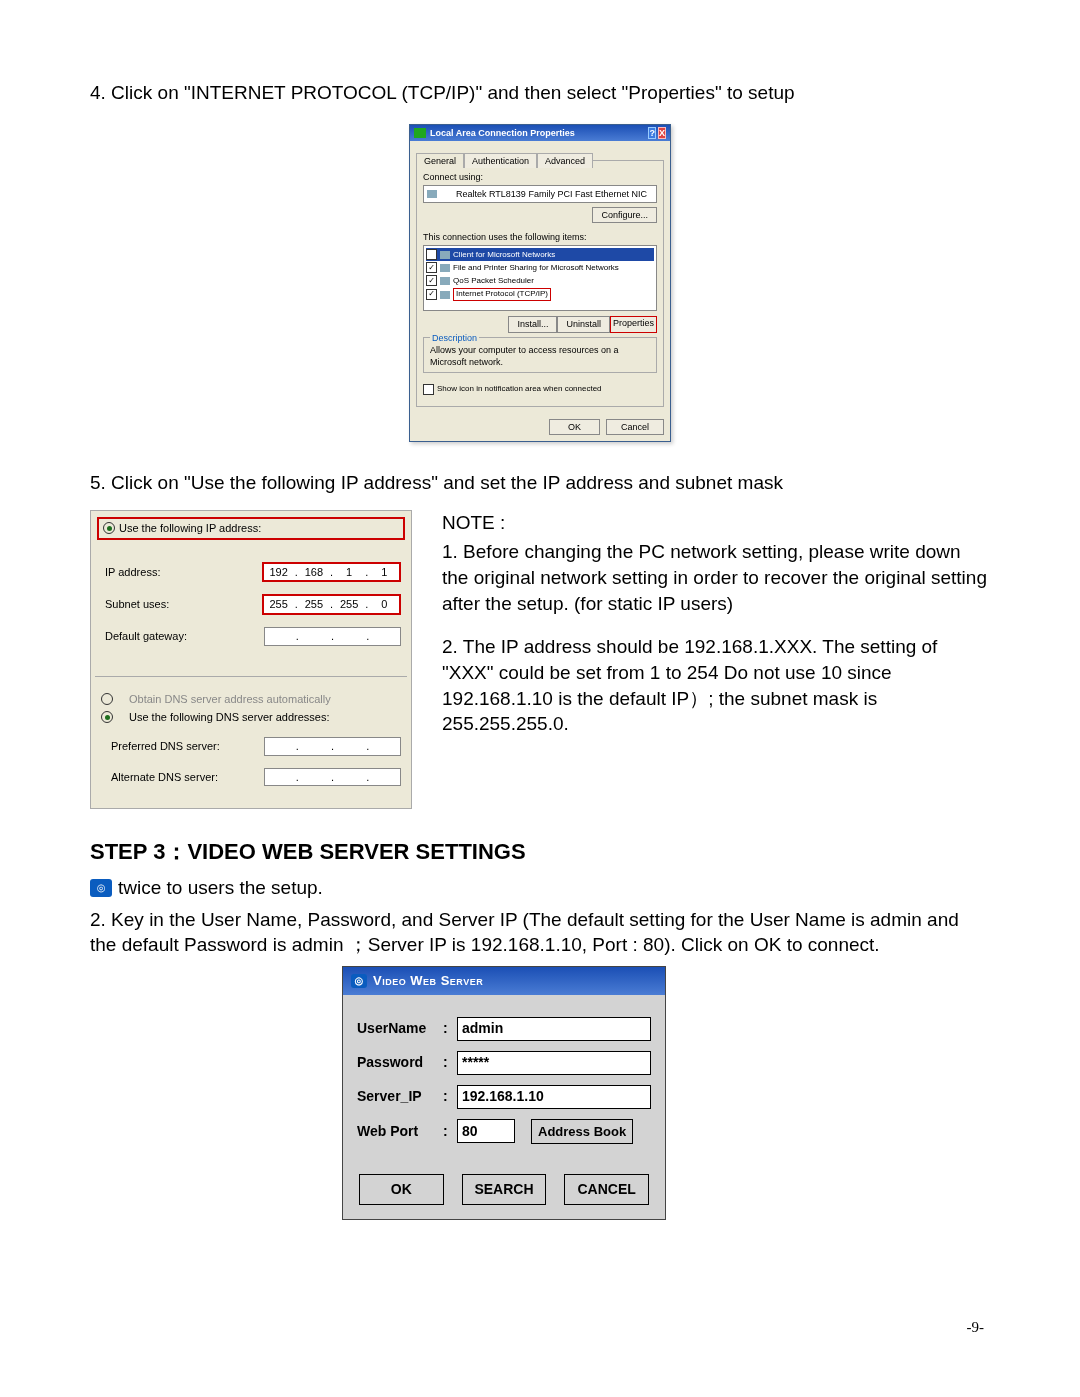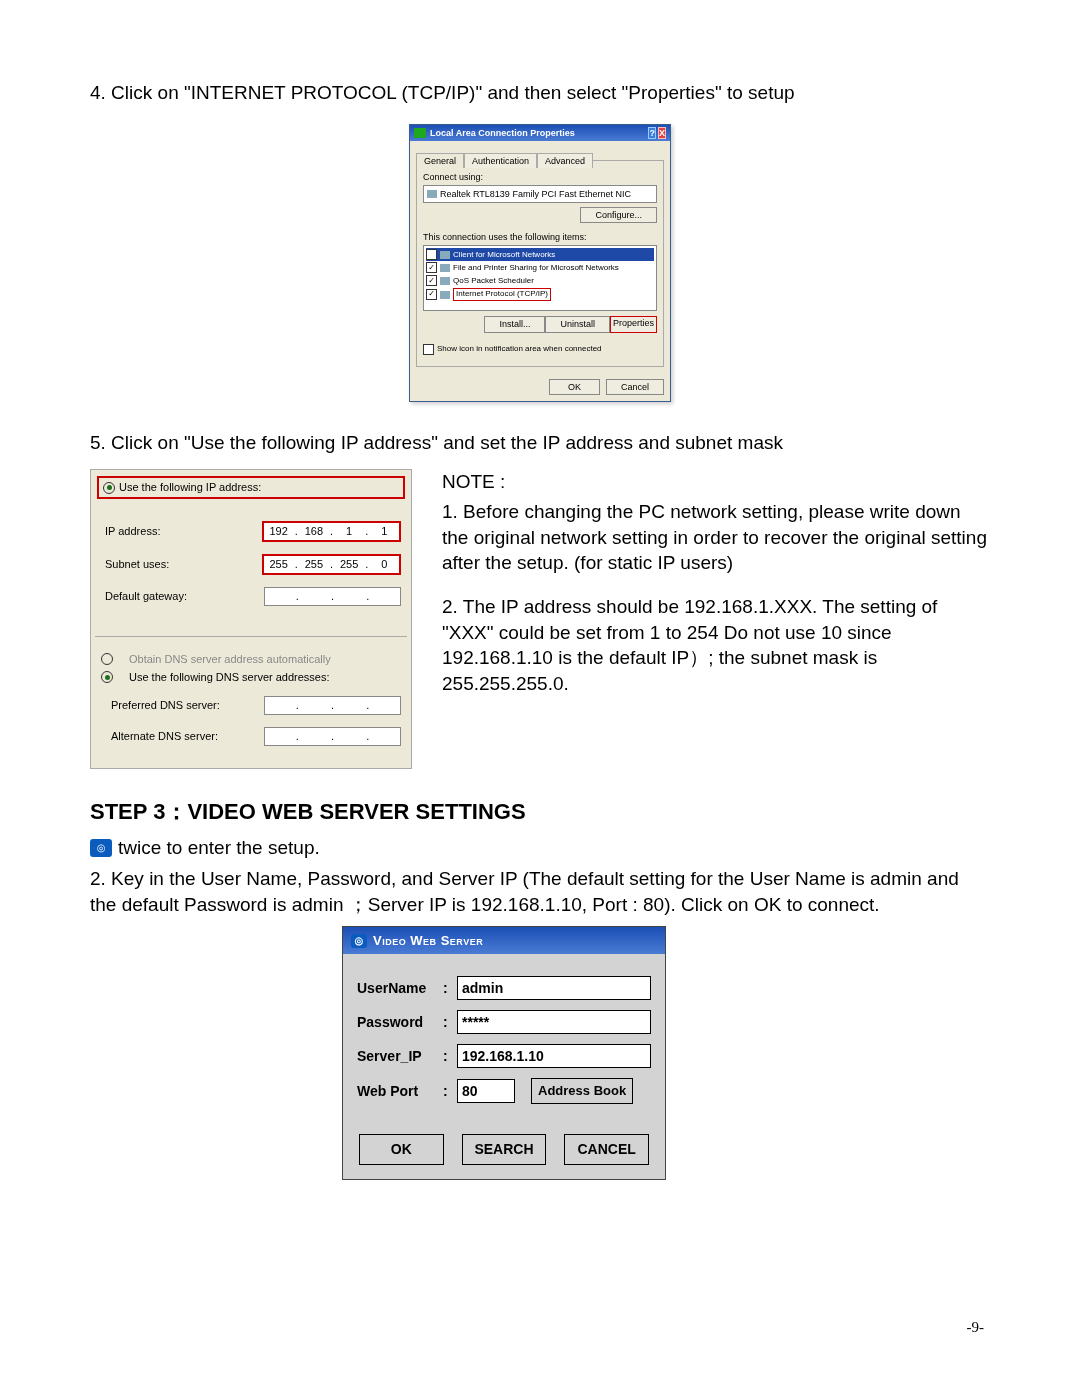--- a/index.html
+++ b/index.html
@@ -10,23 +10,23 @@
 .tbar-l{display:flex;align-items:center;gap:4px}
 .netico{width:12px;height:10px;background:#1fa71f;display:inline-block}
 .tbar-btn{width:15px;height:13px;line-height:12px;text-align:center;margin-left:2px;font-weight:bold;cursor:pointer}
 .qbtn{background:#3c7be0;color:#fff;border:1px solid #9cf}
 .xbtn{background:#d44;color:#fff;border:1px solid #fbb}
 .tabs{display:flex;padding:4px 6px 0 6px;gap:0}
 .tab{background:#efece0;border:1px solid #aaa;border-bottom:none;padding:1px 7px;font-size:9px;position:relative;top:8px;cursor:pointer}
 .tab.active{background:#ece9d8;z-index:2}
 .tabbody{border:1px solid #aaa;margin:0 6px 6px 6px;background:#ece9d8;padding:6px}
 .lbl{margin:4px 0 2px 0}
-.inset{border:1px solid #888;background:#fff;padding:2px 3px;display:flex;align-items:center;gap:3px}
+.inset{border:1px solid #888;background:#fff;padding:2px 3px;display:flex;align-items:center;gap:19px}
 .cfgrow{display:flex;justify-content:flex-end;margin:4px 0 8px 0}
-.xpbtn{background:#efece0;border:1px solid #888;padding:1px 14px;font-size:9px;cursor:pointer}
+.xpbtn{background:#efece0;border:1px solid #888;padding:1px 8px;font-size:9px;cursor:pointer}
 .itemlist{border:1px solid #888;background:#fff;height:60px;padding:2px}
 .itemrow{display:flex;align-items:center;gap:3px;font-size:8px;padding:1px 0}
 .itemrow.sel{background:#1e49a6;color:#fff}
 .chk{width:9px;height:9px;border:1px solid #333;background:#fff;display:inline-flex;align-items:center;justify-content:center;font-size:8px}
 .sqico{width:10px;height:8px;background:#8ab;display:inline-block}
 .btnrow{display:flex;justify-content:flex-end;margin:5px 0 4px 0}
 .redbox{border:1px solid #c00;padding:0 2px}
 .fieldset{border:1px solid #aaa;margin-top:4px;padding:6px 6px 4px 6px;position:relative}
 .legend{position:absolute;top:-6px;left:6px;background:#ece9d8;padding:0 2px;color:#0a5cbf;font-size:9px}
 .dlg1-foot{display:flex;justify-content:flex-end;gap:6px;padding:6px}
@@ -115,20 +115,24 @@
             <span class="chk">✓</span>
             <span class="sqico"></span>
             <span class="redbox">Internet Protocol (TCP/IP)</span>
           </div>
    </div>
    <div class="btnrow">
     <span class="xpbtn">Install...</span>
     <span class="xpbtn">Uninstall</span>
     <span class="xpbtn redbox">Properties</span>
    </div>
+   <div class="fieldset">
+    <span class="legend">Description</span>
+    <div>Allows your computer to access resources on a Microsoft network.</div>
+   </div>
    <div class="itemrow" style="margin:10px 0 4px 0">
           <span class="chk"></span>
           <span>Show icon in notification area when connected</span>
         </div>
   </div>
   <div class="dlg1-foot">
    <span class="xpbtn" style="padding:1px 18px">OK</span>
    <span class="xpbtn" style="padding:1px 14px">Cancel</span>
   </div>
  </div>
@@ -218,21 +222,21 @@
   <div class="notes">
    <p>NOTE :</p>
    <p>1. Before changing the PC network setting, please write down the original network setting in order to recover the original setting after the setup. (for static IP users)</p>
    <p style="margin-top:18px">2. The IP address should be 192.168.1.XXX. The setting of "XXX" could be set from 1 to 254 Do not use 10 since 192.168.1.10 is the default IP）; the subnet mask is 255.255.255.0.</p>
   </div>
  </div>
 
  <h2>STEP 3：VIDEO WEB SERVER SETTINGS</h2>
  <div class="line1">
   <span class="ico">◎</span>
-  <span>twice to enter the setup.</span>
+  <span>twice to users the setup.</span>
  </div>
  <div class="line2">2. Key in the User Name, Password, and Server IP (The default setting for the User Name is admin and the default Password is admin ；Server IP is 192.168.1.10, Port : 80). Click on OK to connect.</div>
 
  <div class="vws">
   <div class="vws-t">
         <span class="ico" style="width:16px;height:14px">◎</span>
         <span>Video Web Server</span>
       </div>
   <div class="vws-body">
    <div class="frow">

